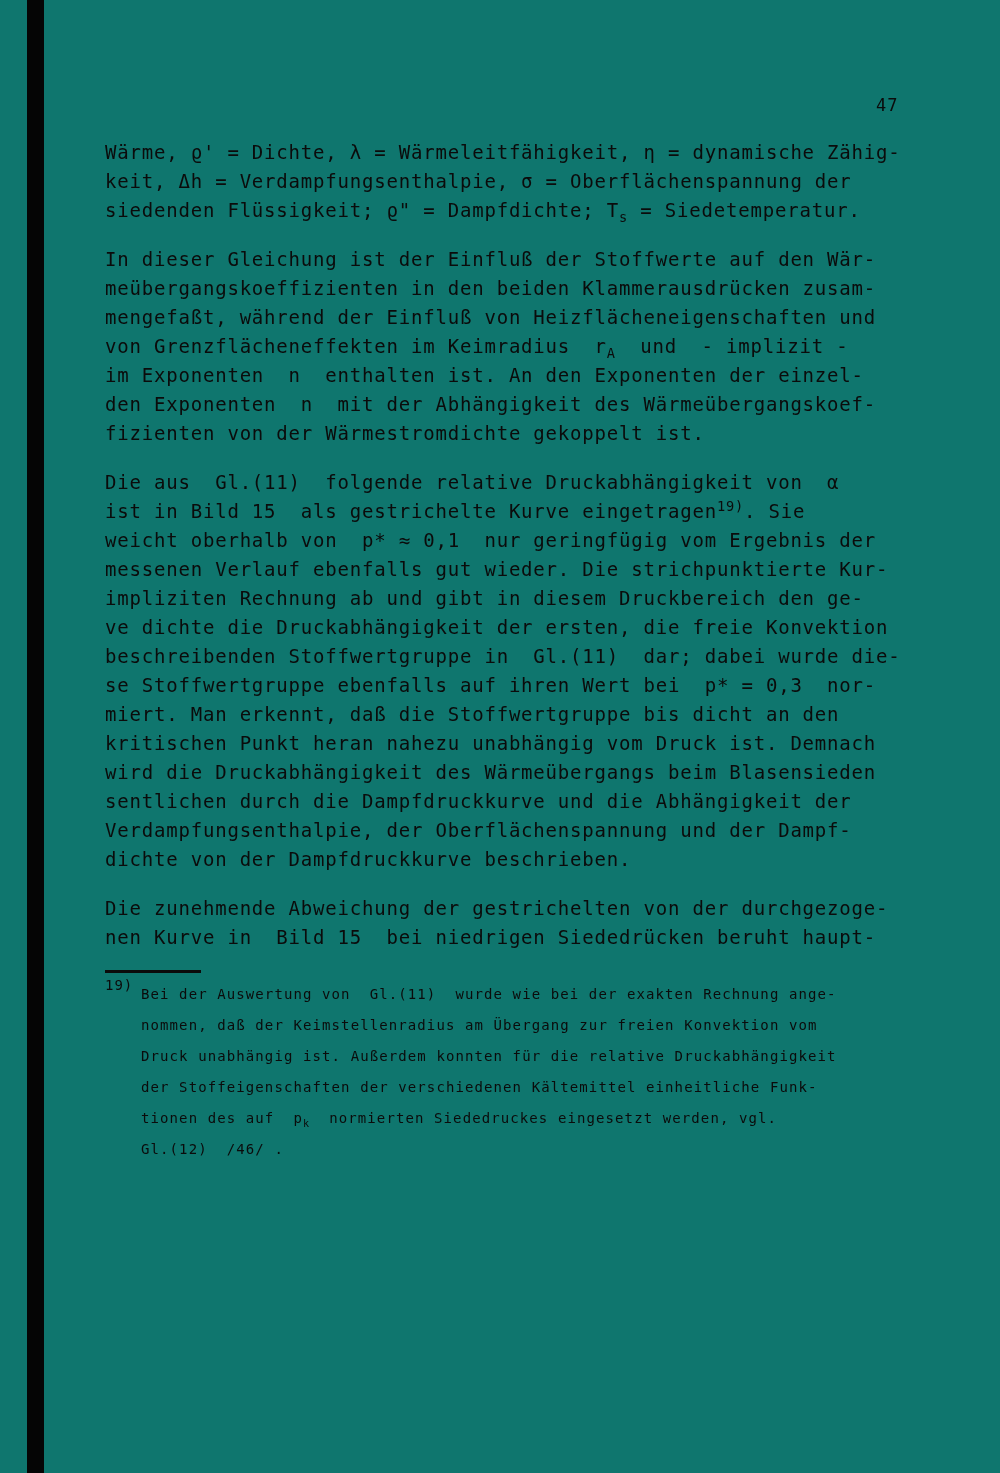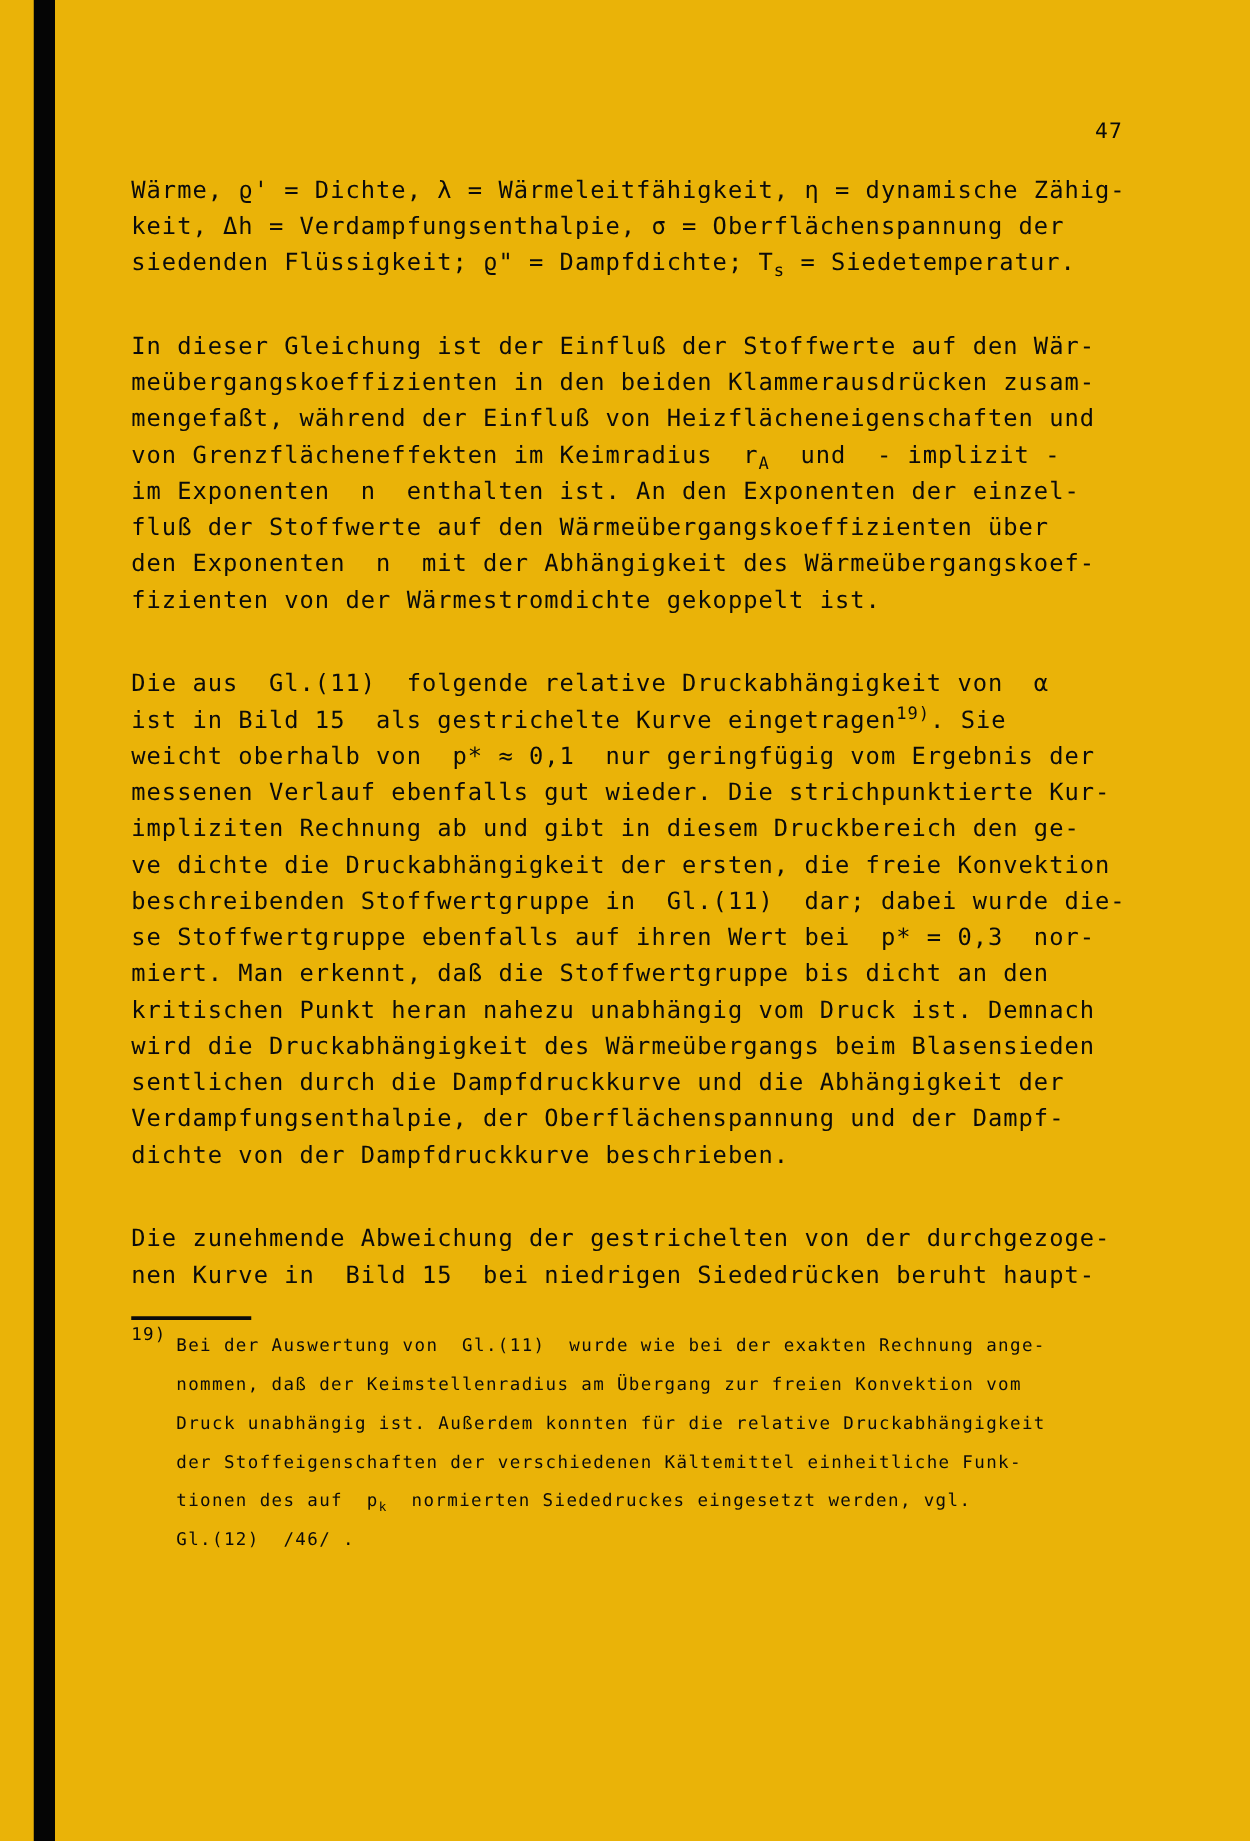--- a/index.html
+++ b/index.html
@@ -5,21 +5,21 @@
   html, body {
     margin: 0;
     padding: 0;
     background: #e8e8e6;
   }
   .page {
     position: relative;
     width: 1000px;
     height: 1473px;
     margin: 0 auto;
-    background: #eab308;
+    background: #0f766e;
     overflow: hidden;
     font-family: "DejaVu Sans Mono", "Liberation Mono", "DejaVu Sans", monospace;
     color: #0b0b0b;
   }
   .scan-bar {
     position: absolute;
     left: 27px;
     top: 0;
     width: 17px;
     height: 100%;
@@ -37,21 +37,21 @@
     left: 105px;
     top: 138px;
     width: 780px;
   }
   .para {
     font-size: 19px;
     line-height: 29px;
     letter-spacing: 0.8px;
   }
   .para + .para {
-    margin-top: 38px;
+    margin-top: 20px;
   }
   .line {
     white-space: pre;
   }
   sub {
     font-size: 0.72em;
     vertical-align: baseline;
     position: relative;
     top: 0.35em;
     line-height: 0;
@@ -105,21 +105,20 @@
         <div class="line">keit, Δh = Verdampfungsenthalpie, σ = Oberflächenspannung der</div>
         <div class="line">siedenden Flüssigkeit; ϱ" = Dampfdichte; T<sub>s</sub> = Siedetemperatur.</div>
       </div>
 
     <div class="para">
         <div class="line">In dieser Gleichung ist der Einfluß der Stoffwerte auf den Wär-</div>
         <div class="line">meübergangskoeffizienten in den beiden Klammerausdrücken zusam-</div>
         <div class="line">mengefaßt, während der Einfluß von Heizflächeneigenschaften und</div>
         <div class="line">von Grenzflächeneffekten im Keimradius  r<sub>A</sub>  und  - implizit -</div>
         <div class="line">im Exponenten  n  enthalten ist. An den Exponenten der einzel-</div>
-        <div class="line">fluß der Stoffwerte auf den Wärmeübergangskoeffizienten über</div>
         <div class="line">den Exponenten  n  mit der Abhängigkeit des Wärmeübergangskoef-</div>
         <div class="line">fizienten von der Wärmestromdichte gekoppelt ist.</div>
       </div>
 
     <div class="para">
         <div class="line">Die aus  Gl.(11)  folgende relative Druckabhängigkeit von  α</div>
         <div class="line">ist in Bild 15  als gestrichelte Kurve eingetragen<sup>19)</sup>. Sie</div>
         <div class="line">weicht oberhalb von  p* ≈ 0,1  nur geringfügig vom Ergebnis der</div>
         <div class="line">messenen Verlauf ebenfalls gut wieder. Die strichpunktierte Kur-</div>
         <div class="line">impliziten Rechnung ab und gibt in diesem Druckbereich den ge-</div>

